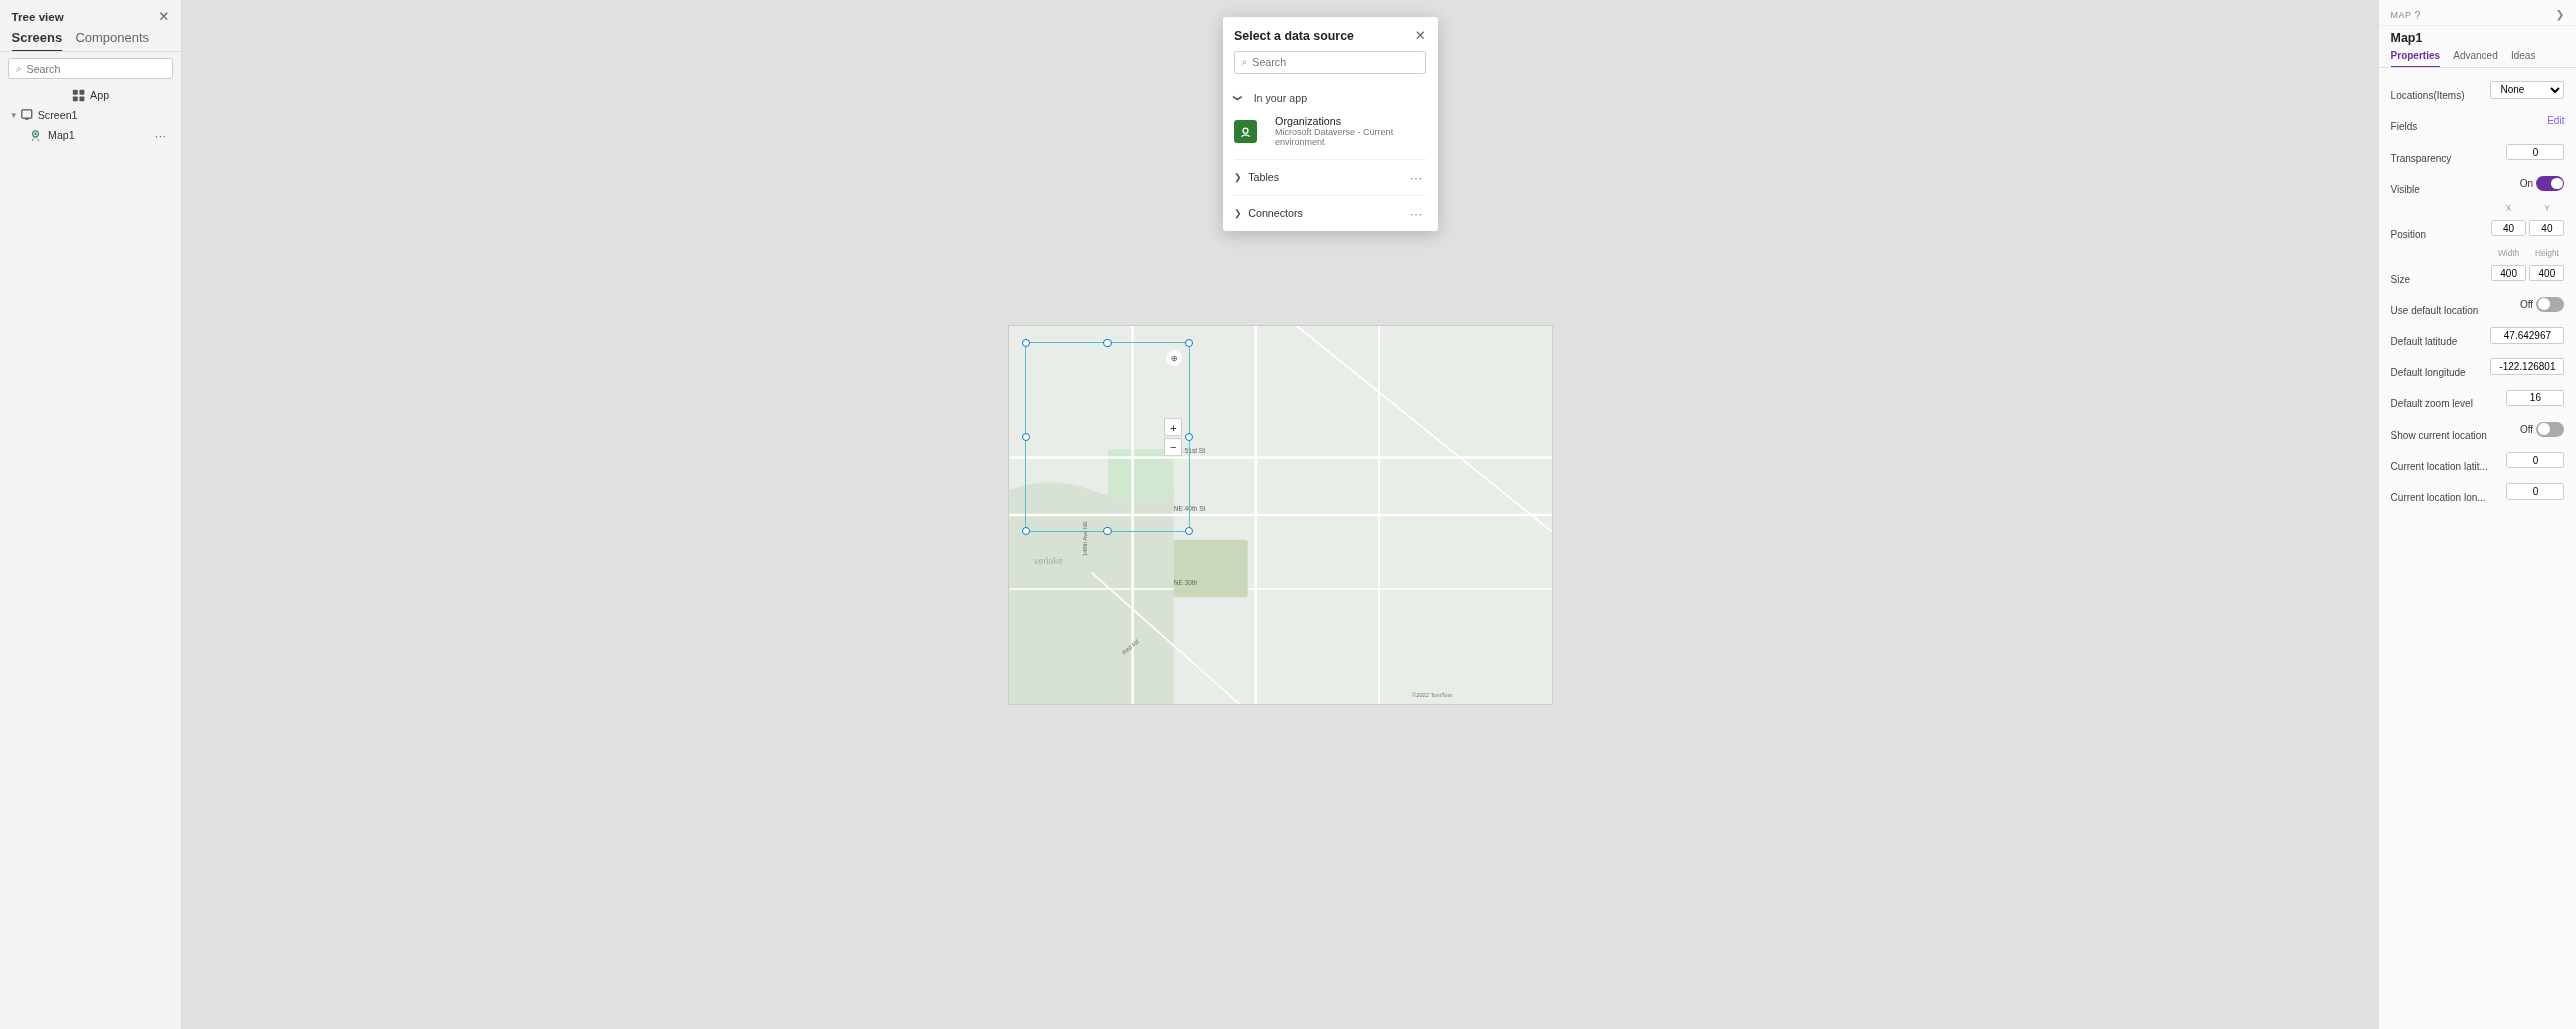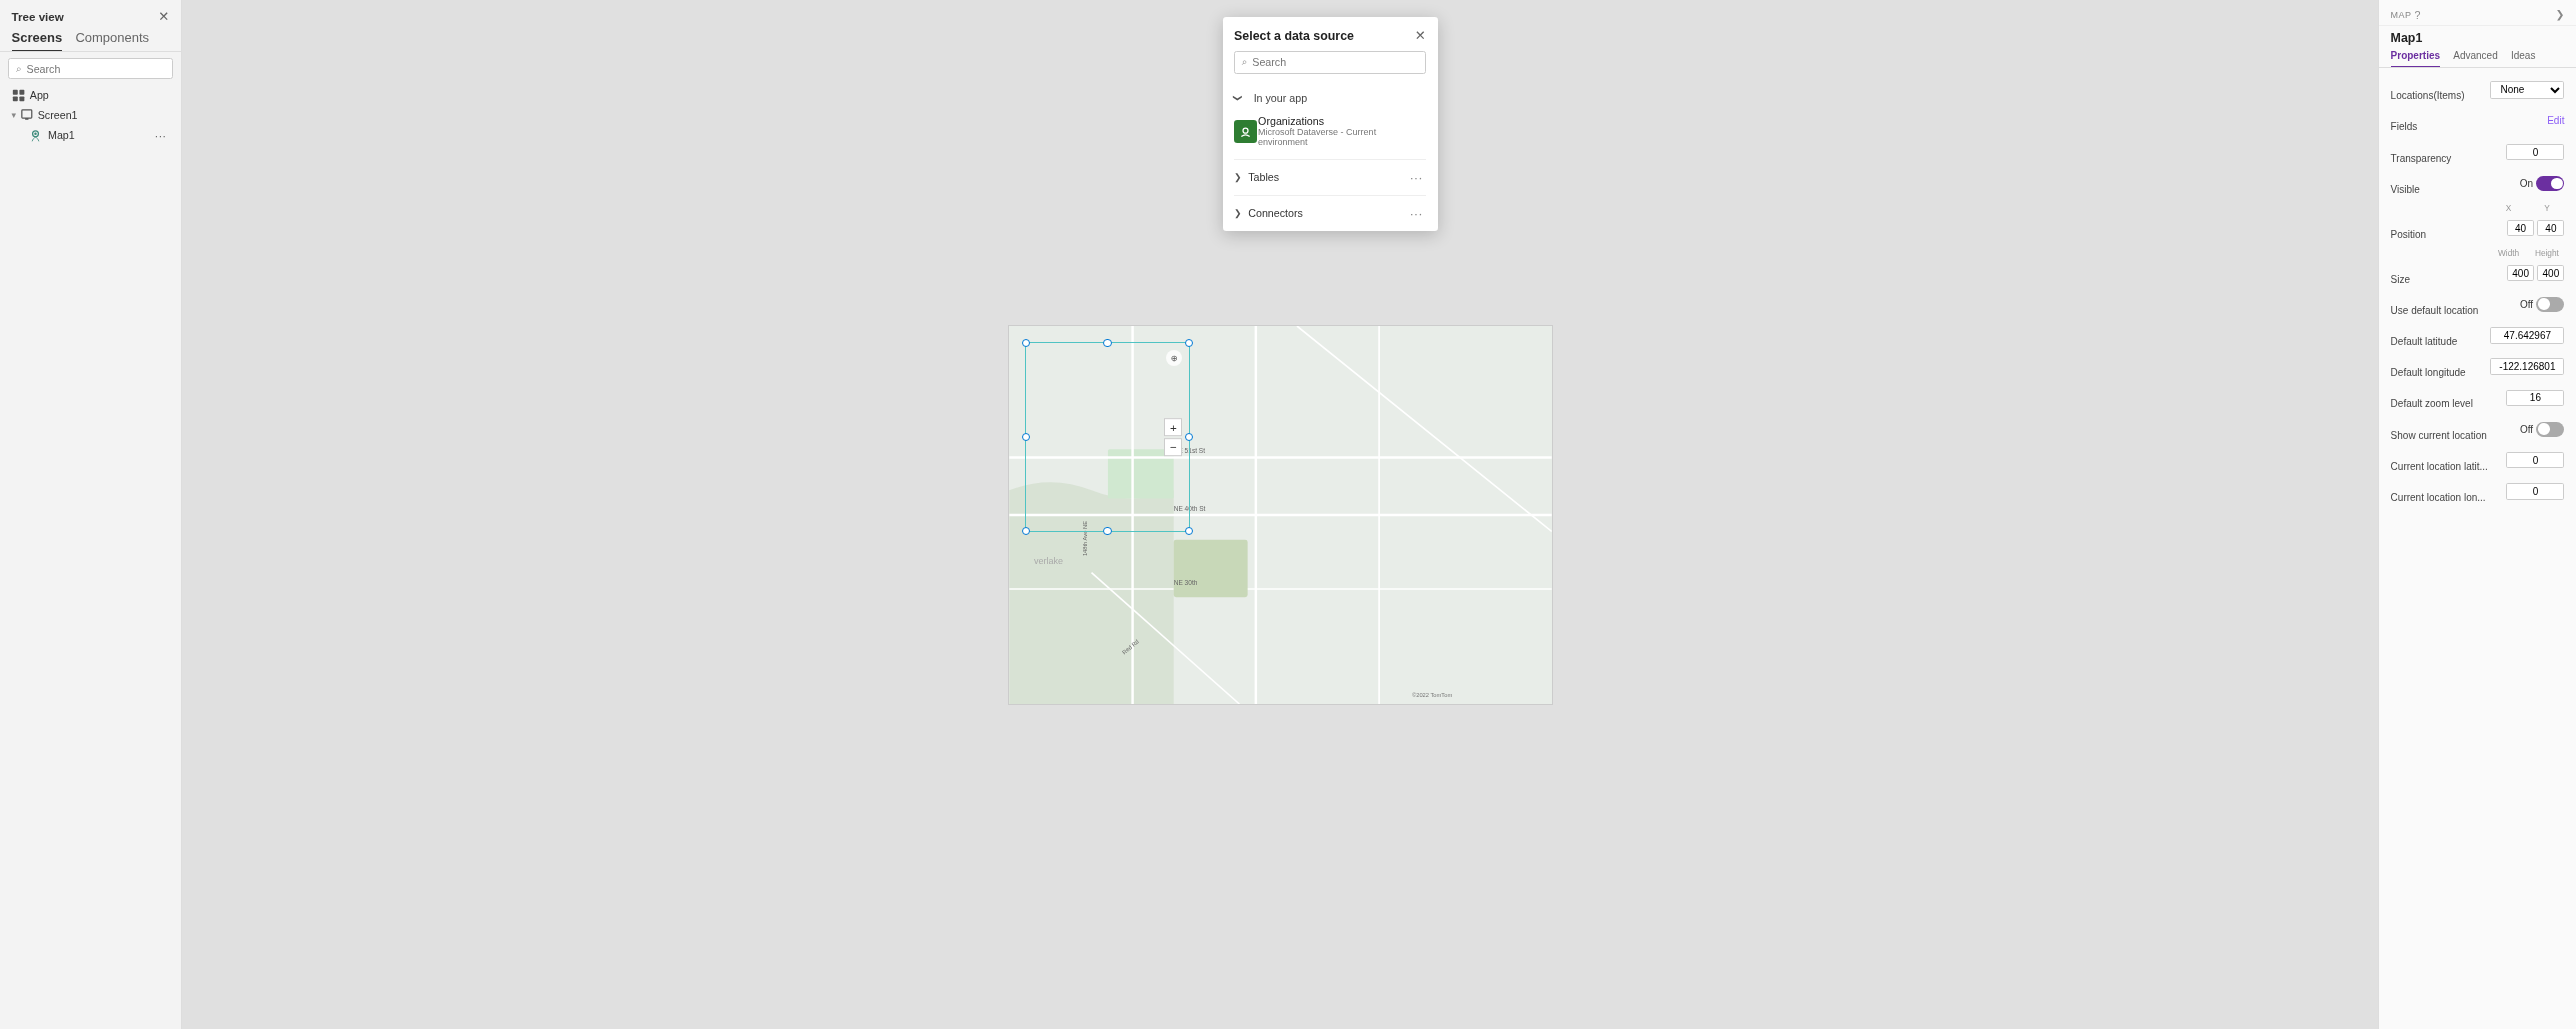--- a/index.html
+++ b/index.html
@@ -78,20 +78,21 @@
       font-size: 10px;
     }
     .tree-item {
       display: flex;
       align-items: center;
       padding: 3.3px 11.6px;
       cursor: pointer;
       gap: 5px;
       color: #333;
       font-size: 10.7px;
+      justify-content: center;
     }
     .tree-item-screen {
       display: flex;
       align-items: center;
       gap: 5px;
       padding: 3.3px 11.6px;
       color: #333;
       font-size: 10.7px;
     }
     .tree-item-child {
@@ -266,21 +267,21 @@
       cursor: pointer;
     }
     .section-label {
       font-size: 10.7px;
       color: #444;
       font-weight: 500;
     }
     .modal-item {
       display: flex;
       align-items: center;
-      gap: 1px;
+      gap: 18px;
       padding: 6.6px 0;
     }
     .org-icon {
       width: 23px;
       height: 23px;
       background: #2e7d32;
       border-radius: 3.3px;
       display: flex;
       align-items: center;
       justify-content: center;
@@ -445,21 +446,21 @@
     .toggle-track.off .toggle-thumb { left: 1.7px; }
     .prop-xy {
       display: flex;
       gap: 3.3px;
     }
     .prop-xy-input {
       border: 0.8px solid #ccc;
       border-radius: 1.7px;
       padding: 1.7px 3.3px;
       font-size: 10px;
-      width: 27px;
+      width: 35px;
       text-align: center;
     }
   </style>
 </head>
 <body>
 
 <div class="left-panel">
   <div class="panel-header">
     <span class="panel-title">Tree view</span>
     <span class="close-btn">✕</span>

